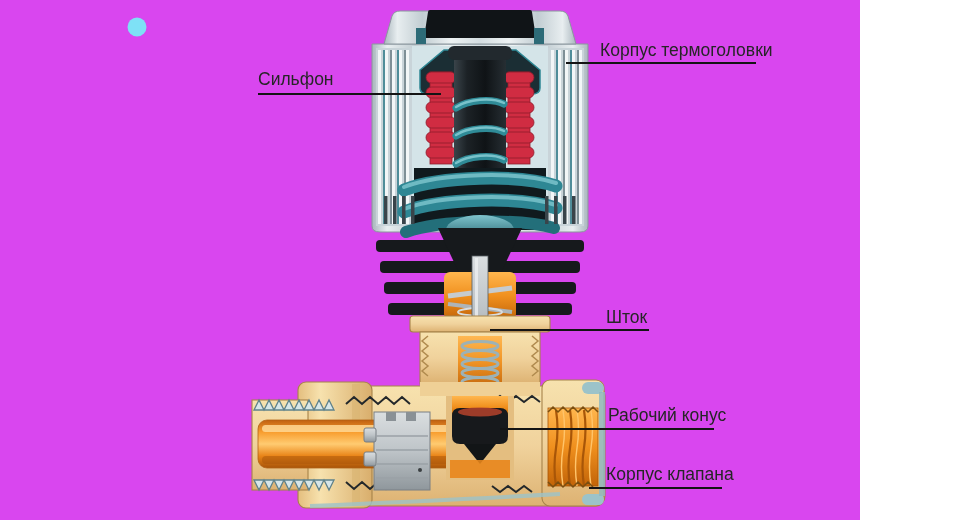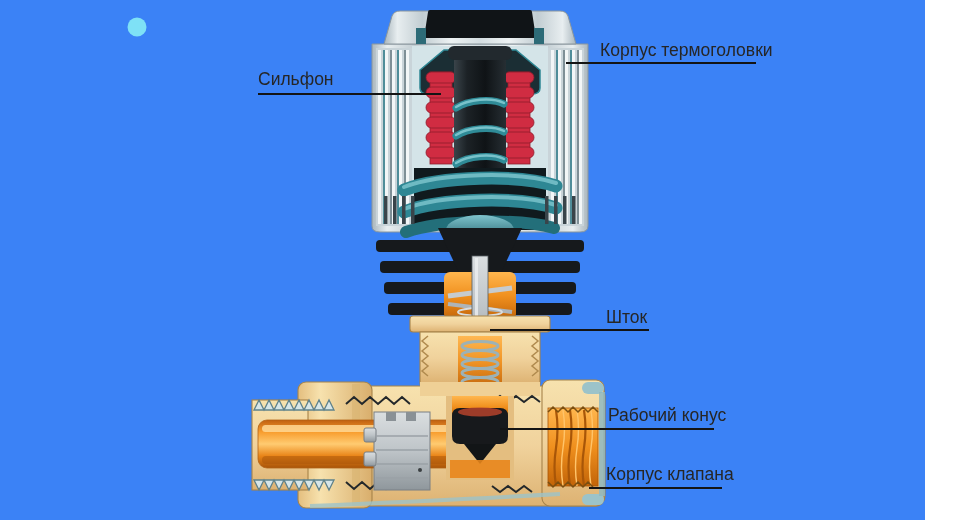--- a/index.html
+++ b/index.html
@@ -1,16 +1,16 @@
 <!DOCTYPE html>
 <html><head>
 <meta charset="utf-8">
 <style>
   html,body{margin:0;padding:0;background:#ffffff;}
-  .stage{position:relative;width:925px;height:520px;background:#3b82f6;overflow:hidden;
+  .stage{position:relative;width:860px;height:520px;background:#d946ef;overflow:hidden;
          font-family:"Liberation Sans",sans-serif;}
   svg{display:block;}
   .lbl{fill:#262626;font-family:"Liberation Sans",sans-serif;font-size:17.5px;}
   .leader{stroke:#141414;stroke-width:1.8;}
   .outline{stroke:#8A969D;stroke-width:1;}
   .brassline{stroke:#A6834A;stroke-width:1.1;}
 </style>
 </head>
 <body>
 

